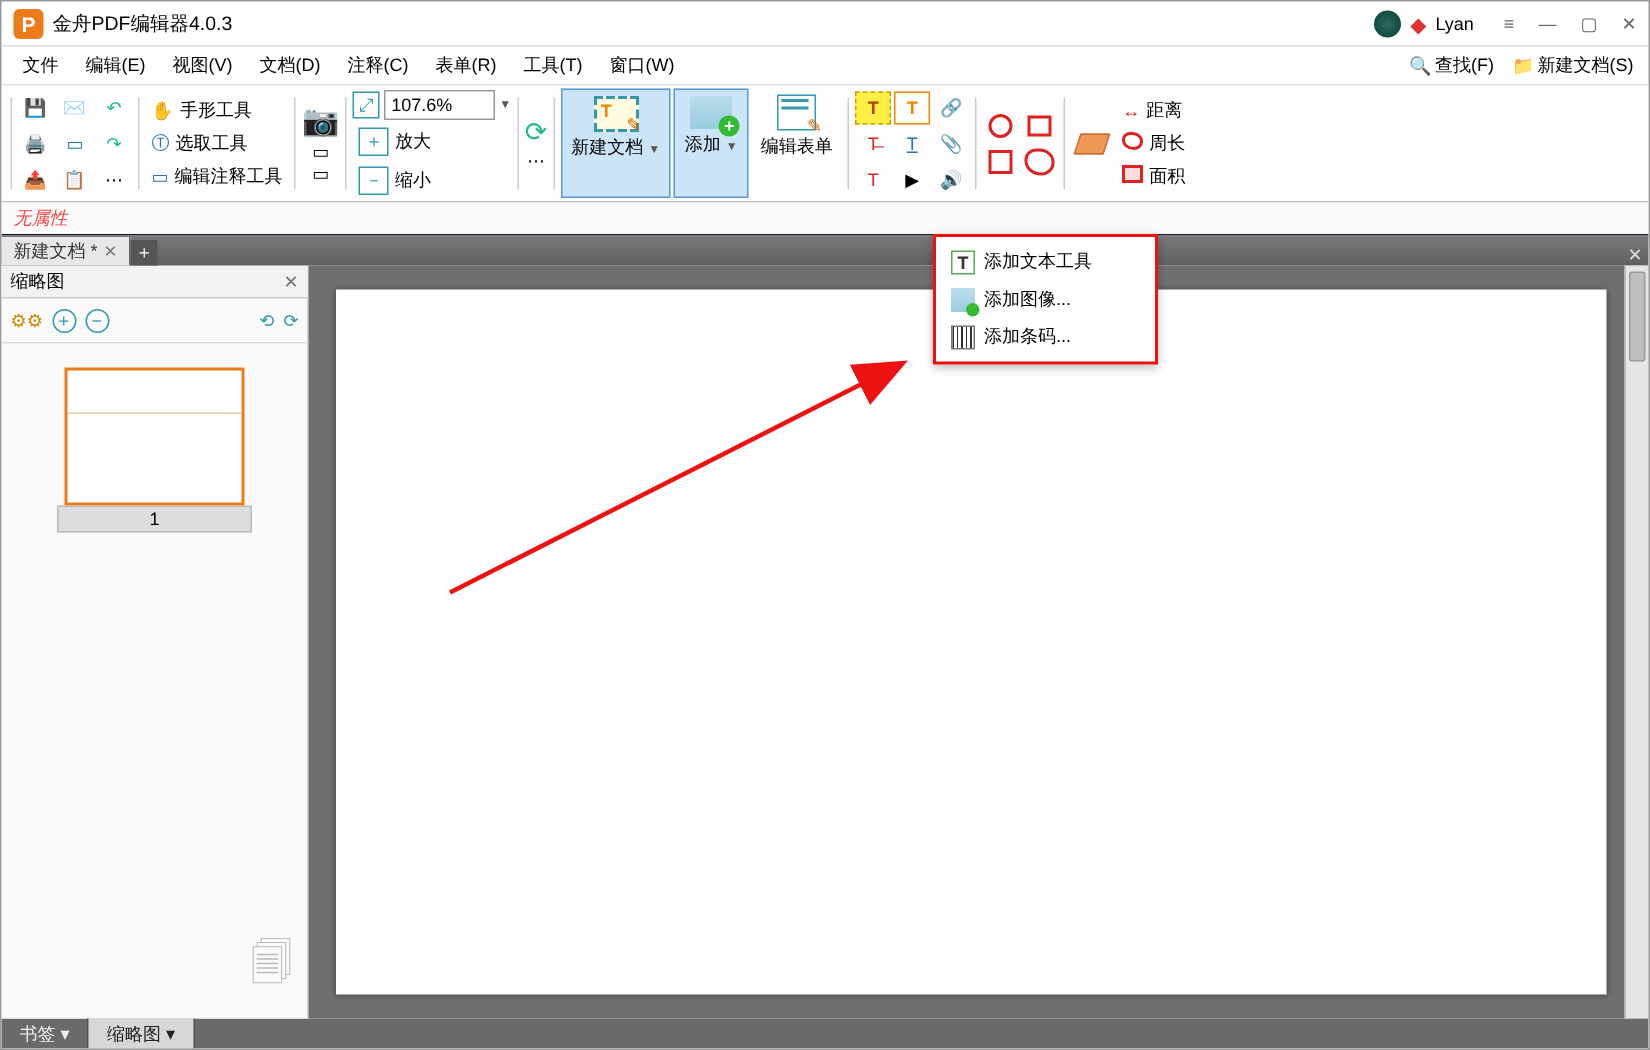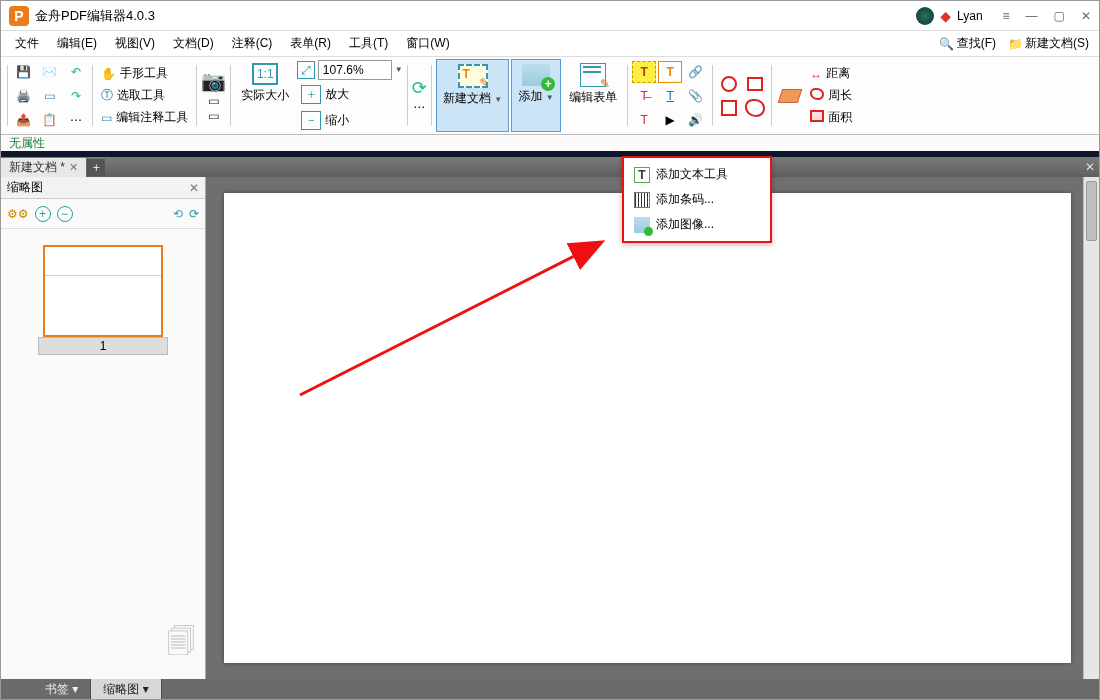--- a/index.html
+++ b/index.html
@@ -29,24 +29,24 @@
 .tb-grid { display: grid; grid-template-columns: repeat(2, 24px); grid-auto-rows: 22px; gap: 2px; align-content: center; }
 .tb-grid3 { display: grid; grid-template-columns: repeat(3, 24px); grid-auto-rows: 22px; gap: 2px; align-content: center; }
 .tb-cell { display: flex; align-items: center; justify-content: center; cursor: pointer; }
 .tb-row-label { display: flex; align-items: center; gap: 4px; padding: 2px 4px; cursor: pointer; }
 .tb-rows { display: flex; flex-direction: column; gap: 1px; justify-content: center; }
 .zoom-input { width: 74px; height: 20px; border: 1px solid #999; font-size: 12px; padding: 0 4px; }
 .lbl { font-size: 12px; }
 .drop-arrow { font-size: 8px; color: #555; }
 
 
-.propbar { height: 22px; border-bottom: 6px solid #0f172a; padding: 2px 8px; display: flex; align-items: center; color: #15803d; background: #fafafa; }
-
-
-.tabstrip { height: 20px; background: linear-gradient(#7a7a7a,#5f5f5f); display: flex; align-items: center; color: #fff; position: relative; }
+.propbar { height: 22px; border-bottom: 1px solid #0f172a; padding: 2px 8px; display: flex; align-items: center; color: #ef4444; background: #fafafa; font-style: italic; }
+
+
+.tabstrip { height: 20px; background: linear-gradient(#7a7a7a,#5f5f5f); display: flex; align-items: flex-end; color: #fff; position: relative; }
 .doc-tab { background: #e8e8e8; color: #333; padding: 1px 8px; display: flex; align-items: center; gap: 4px; border-right: 1px solid #666; }
 .doc-tab .close-x { color: #777; font-size: 11px; }
 .add-tab { background: #555; color: #fff; width: 18px; display: flex; align-items: center; justify-content: center; cursor: pointer; }
 .tabstrip .end-x { margin-left: auto; width: 18px; display: flex; align-items: center; justify-content: center; color: #ddd; cursor: pointer; }
 
 
 .main { display: flex; height: 502px; }
 .sidebar { width: 205px; border-right: 1px solid #aaa; display: flex; flex-direction: column; background: #fafafa; }
 .side-title { height: 22px; border-bottom: 1px solid #ccc; display: flex; align-items: center; padding: 0 6px; font-size: 12px; background: #f2f2f2; }
 .side-title .close-x { margin-left: auto; color: #777; cursor: pointer; }
@@ -65,21 +65,21 @@
 
 
 .dropdown { position: absolute; left: 622px; top: 156px; width: 150px; background: #fff; border: 2px solid #e11; z-index: 50; padding: 4px 0; box-shadow: 0 2px 6px rgba(0,0,0,.25);}
 .ditem { display: flex; align-items: center; gap: 6px; padding: 4px 10px; cursor: pointer; }
 .dicon { width: 16px; height: 16px; }
 
 
 .arrow-svg { position: absolute; left: 0; top: 0; pointer-events: none; z-index: 49; }
 
 
-.bottom-tabs { height: 20px; background: #6a6a6a; display: flex; align-items: stretch; padding-left: 32px; }
+.bottom-tabs { height: 20px; background: #6a6a6a; display: flex; align-items: stretch; }
 .btab { padding: 1px 12px; color: #eee; border-right: 1px solid #4f4f4f; cursor: pointer; display:flex; align-items:center;}
 .btab.active { background: #d7d7d7; color: #222; }
 
 
 .i-folder { width: 36px; height: 28px; background: #f4c53a; border-radius: 2px; position: relative; }
 .i-folder::before { content:""; position:absolute; top:-5px; left:2px; width:14px; height:6px; background:#f4c53a; border-radius:2px 2px 0 0;}
 .shape { display:inline-block; }
 .circ { width:16px; height:16px; border:2px solid #d22; border-radius:50%; }
 .sq { width:16px; height:16px; border:2px solid #d22; }
 .line-diag { width:24px; height:24px; position:relative;}
@@ -157,24 +157,20 @@
         <span class="lbl">编辑注释工具</span>
       </div>
   </div>
   <div class="tb-sep"></div>
   <div class="tb-rows">
     <div class="tb-cell" style="font-size:20px">📷</div>
     <div class="tb-cell">▭</div>
     <div class="tb-cell">▭</div>
   </div>
   <div class="tb-sep"></div>
-  <div class="tb-big">
-    <div style="width:26px;height:22px;border:2px solid #39a;color:#39a;display:flex;align-items:center;justify-content:center">1:1</div>
-    <span class="lbl">实际大小</span>
-  </div>
   <div class="tb-rows" style="gap:3px">
     <div style="display:flex;align-items:center;gap:3px">
       <span style="border:1px solid #39a;color:#39a;padding:1px 3px">⤢</span>
       <input class="zoom-input" value="107.6%" style="">
       <span class="drop-arrow">▼</span>
     </div>
     <div class="tb-row-label">
         <span style="border:1px solid #39a;color:#39a;padding:0 3px">＋</span>
         <span class="lbl">放大</span>
       </div>
@@ -300,28 +296,28 @@
       </div>
   </div>
 </div>
 
 <div class="dropdown">
   <div class="ditem">
     <span class="dicon" style="border:1px solid #5a5;font-weight:bold;color:#333;display:inline-flex;align-items:center;justify-content:center">T</span>
     <span>添加文本工具</span>
   </div>
   <div class="ditem">
-    <span class="dicon" style="border:1px solid #777;background:repeating-linear-gradient(90deg,#333 0 1px,transparent 1px 3px)"></span>
-    <span>添加条码...</span>
-  </div>
-  <div class="ditem">
     <span class="dicon" style="background:linear-gradient(#bde,#9cd);position:relative">
         <span style="position:absolute;right:-3px;bottom:-3px;width:9px;height:9px;background:#3b3;border-radius:50%"></span>
       </span>
     <span>添加图像...</span>
+  </div>
+  <div class="ditem">
+    <span class="dicon" style="border:1px solid #777;background:repeating-linear-gradient(90deg,#333 0 1px,transparent 1px 3px)"></span>
+    <span>添加条码...</span>
   </div>
 </div>
 
 <svg class="arrow-svg" width="1100" height="700">
   <defs>
       <marker id="ah" markerWidth="12" markerHeight="12" refX="10" refY="5" orient="auto">
         <path d="M0,0 L12,5 L0,10 z" fill="#e11"></path>
       </marker>
     </defs>
   <line x1="300" y1="395" x2="600" y2="243" stroke="#e11" stroke-width="3" marker-end="url(#ah)"></line>

